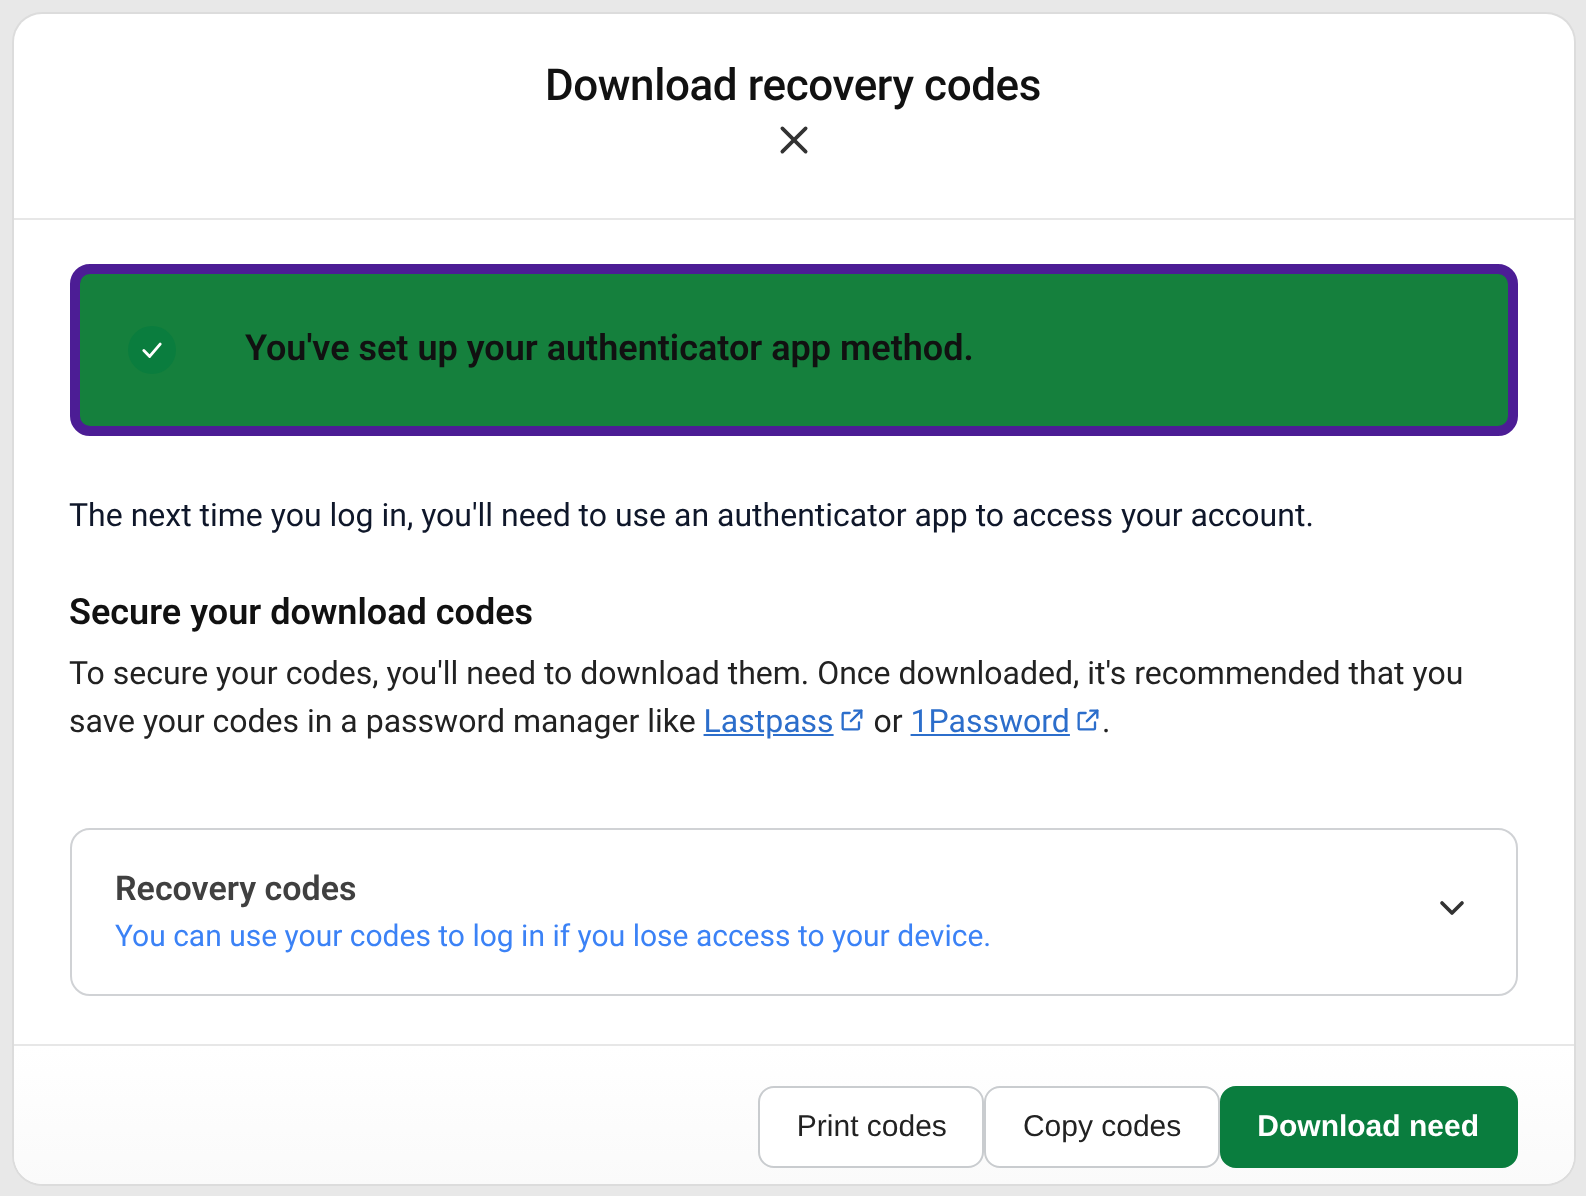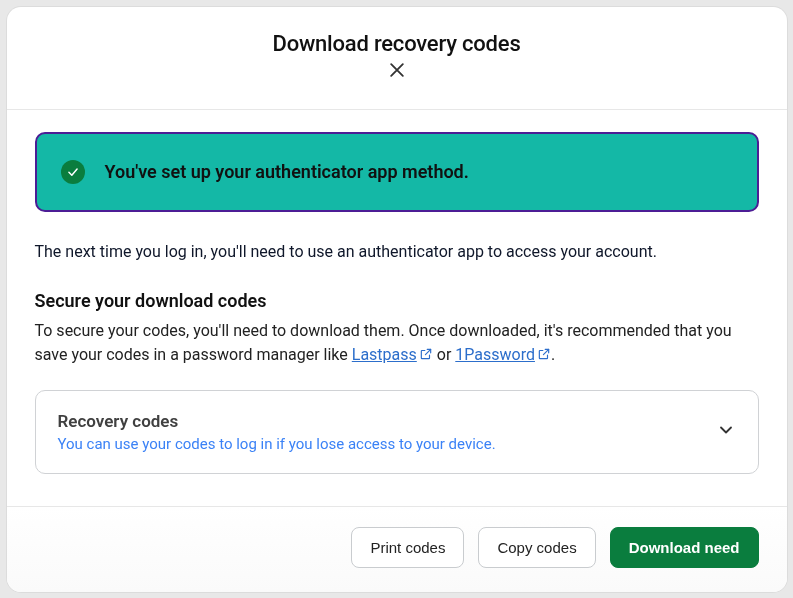--- a/index.html
+++ b/index.html
@@ -54,23 +54,23 @@
       height: 20px;
     }
     .modal-body {
       padding: 22px 28px 22px 28px;
       flex: 1;
       overflow: auto;
     }
     .success-banner {
       display: flex;
       align-items: center;
-      gap: 20px;
-      border: 2px solid #4c1d95;
-      background: #14b8a6;
+      gap: 35px;
+      border: 5px solid #4c1d95;
+      background: #15803d;
       border-radius: 10px;
       padding: 26px 24px;
       margin-bottom: 28px;
     }
     .success-icon {
       width: 24px;
       height: 24px;
       background: #0a7d3e;
       border-radius: 50%;
       display: inline-flex;
@@ -99,21 +99,21 @@
     .section-heading {
       font-size: 18px;
       font-weight: 600;
       color: #111;
       margin-bottom: 8px;
     }
     .section-desc {
       font-size: 16px;
       color: #222;
       line-height: 1.55;
-      margin-bottom: 22px;
+      margin-bottom: 40px;
     }
     .link {
       color: #2c6ecb;
       text-decoration: underline;
       cursor: pointer;
       white-space: nowrap;
     }
     .ext-icon {
       display: inline-block;
       width: 14px;
@@ -156,24 +156,23 @@
     }
     .chevron svg {
       width: 20px;
       height: 20px;
       stroke: currentColor;
       fill: none;
       stroke-width: 2.2;
     }
     .modal-footer {
       border-top: 1px solid #e7e7e7;
-      padding: 20px 28px 24px 28px;
+      padding: 20px 28px 8px 28px;
       display: flex;
       justify-content: flex-end;
-      gap: 14px;
       background: linear-gradient(#ffffff, #fafafa);
     }
     .btn {
       font-size: 15px;
       font-weight: 500;
       padding: 11px 18px;
       border-radius: 8px;
       cursor: pointer;
       border: 1px solid #c9cccf;
       background: #ffffff;

